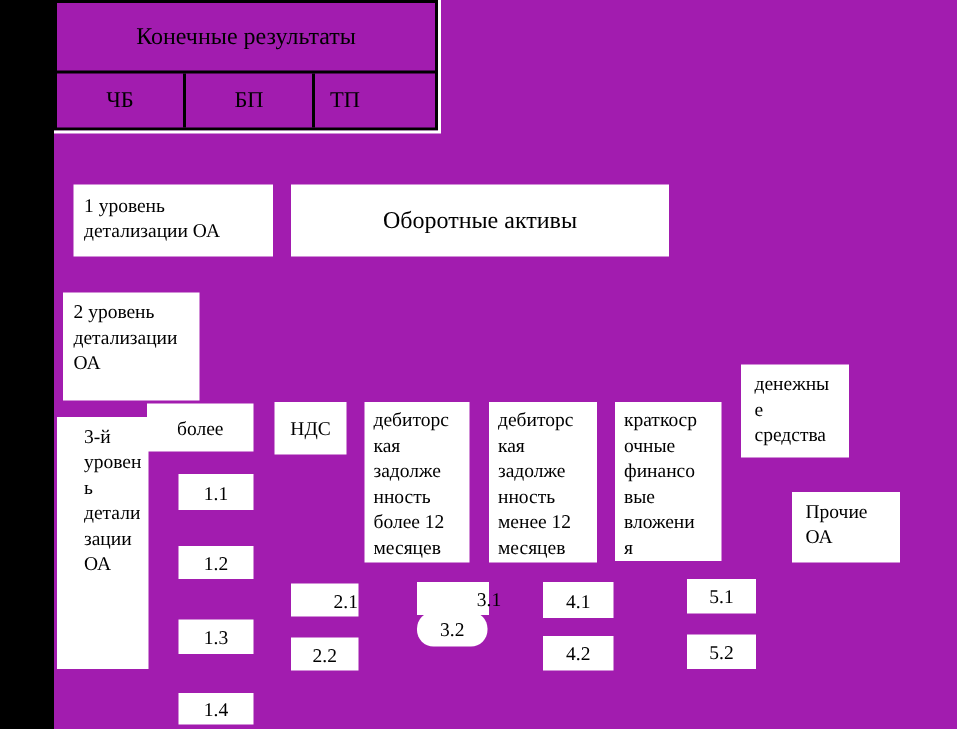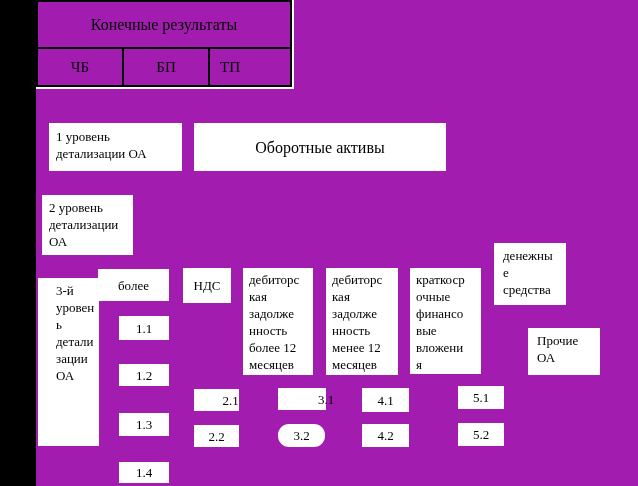--- a/index.html
+++ b/index.html
@@ -22,39 +22,39 @@
   .tt-title { height:45px; border-bottom:2px solid #000; font-size:16px;
               display:flex; align-items:center; justify-content:center; }
   .tt-cells { flex:1; display:flex; }
   .tt-cell  { font-size:15px; display:flex; align-items:center; justify-content:center; }
   .tt-c1 { width:84px; border-right:2px solid #000; }
   .tt-c2 { width:84px; border-right:2px solid #000; }
   .tt-c3 { flex:1; justify-content:flex-start; padding-left:10px; }
 
   .b-lvl1   { left:13px;  top:123px; width:133px; height:48px; padding:5px 7px; }
   .b-oborot { left:158px; top:123px; width:252px; height:48px; font-size:16px; }
-  .b-lvl2   { left:6px;   top:195px; width:91px;  height:60px; padding:4px 7px; }
+  .b-lvl2   { left:6px;   top:195px; width:91px;  height:72px; padding:4px 7px; }
   .b-lvl3   { left:2px;   top:278px; width:61px;  height:168px; padding:4px 18px; }
 
   .b-zapasy  { left:62px;  top:269px; width:71px; height:32px; }
   .b-nds     { left:147px; top:268px; width:48px; height:35px; }
   .b-deb1    { left:207px; top:268px; width:70px; height:107px; padding:3px 6px; }
   .b-deb2    { left:290px; top:268px; width:72px; height:107px; padding:3px 6px; }
   .b-kratko  { left:374px; top:268px; width:71px; height:106px; padding:3px 6px; }
   .b-denezh  { left:458px; top:243px; width:72px; height:62px;  padding:4px 9px; }
   .b-prochie { left:492px; top:328px; width:72px; height:47px;  padding:4px 9px; }
 
   .b-i11 { left:83px;  top:316px; width:50px; height:24px; }
   .b-i12 { left:83px;  top:364px; width:50px; height:22px; }
   .b-i13 { left:83px;  top:413px; width:50px; height:23px; }
   .b-i14 { left:83px;  top:462px; width:50px; height:21px; }
   .b-i21 { left:158px; top:389px; width:45px; height:22px;padding-left:28px; }
   .b-i22 { left:158px; top:425px; width:45px; height:22px; }
   .b-i31 { left:242px; top:388px; width:47px; height:22px;padding-left:48px; }
-  .b-i32 { left:242px; top:424px; width:47px; height:23px;border-radius:11px; }
+  .b-i32 { left:242px; top:408px; width:47px; height:23px;border-radius:11px; }
   .b-i41 { left:326px; top:388px; width:47px; height:24px; }
   .b-i42 { left:326px; top:424px; width:47px; height:23px; }
   .b-i51 { left:422px; top:386px; width:46px; height:23px; }
   .b-i52 { left:422px; top:423px; width:46px; height:23px; }
 </style>
 </head>
 <body>
 
 <div class="canvas">
 

